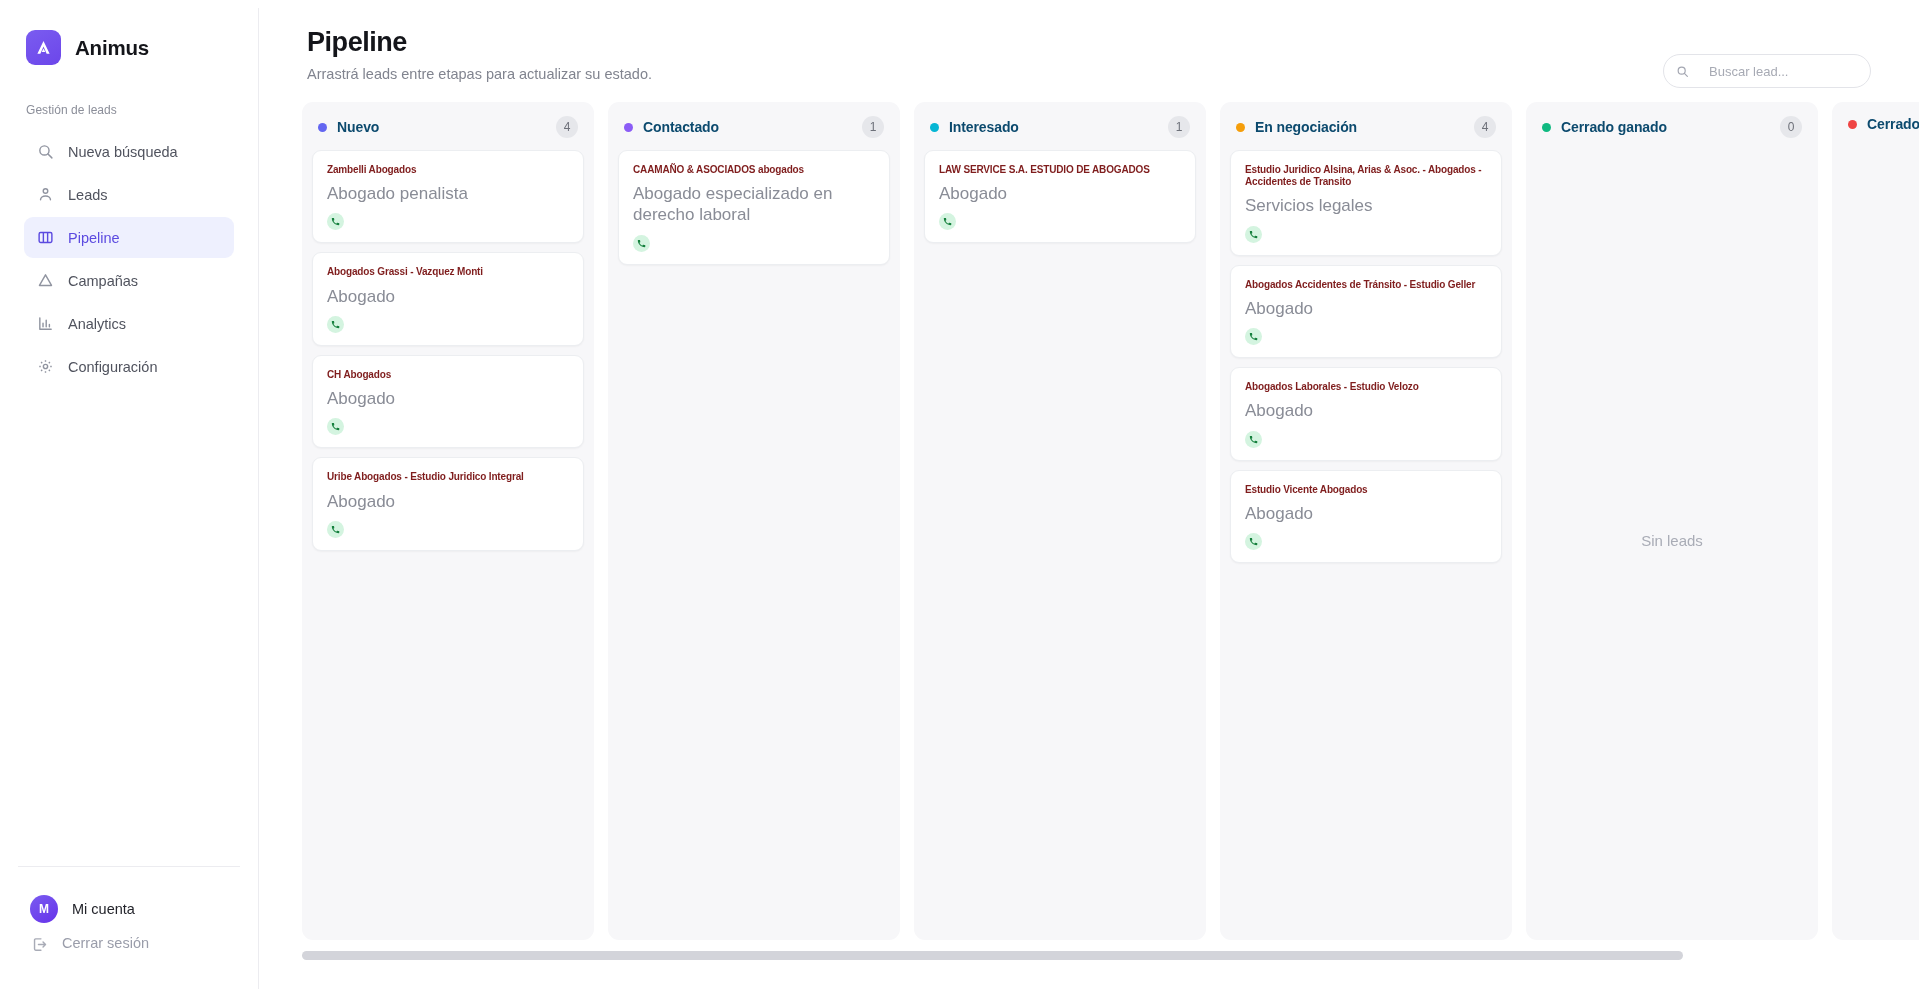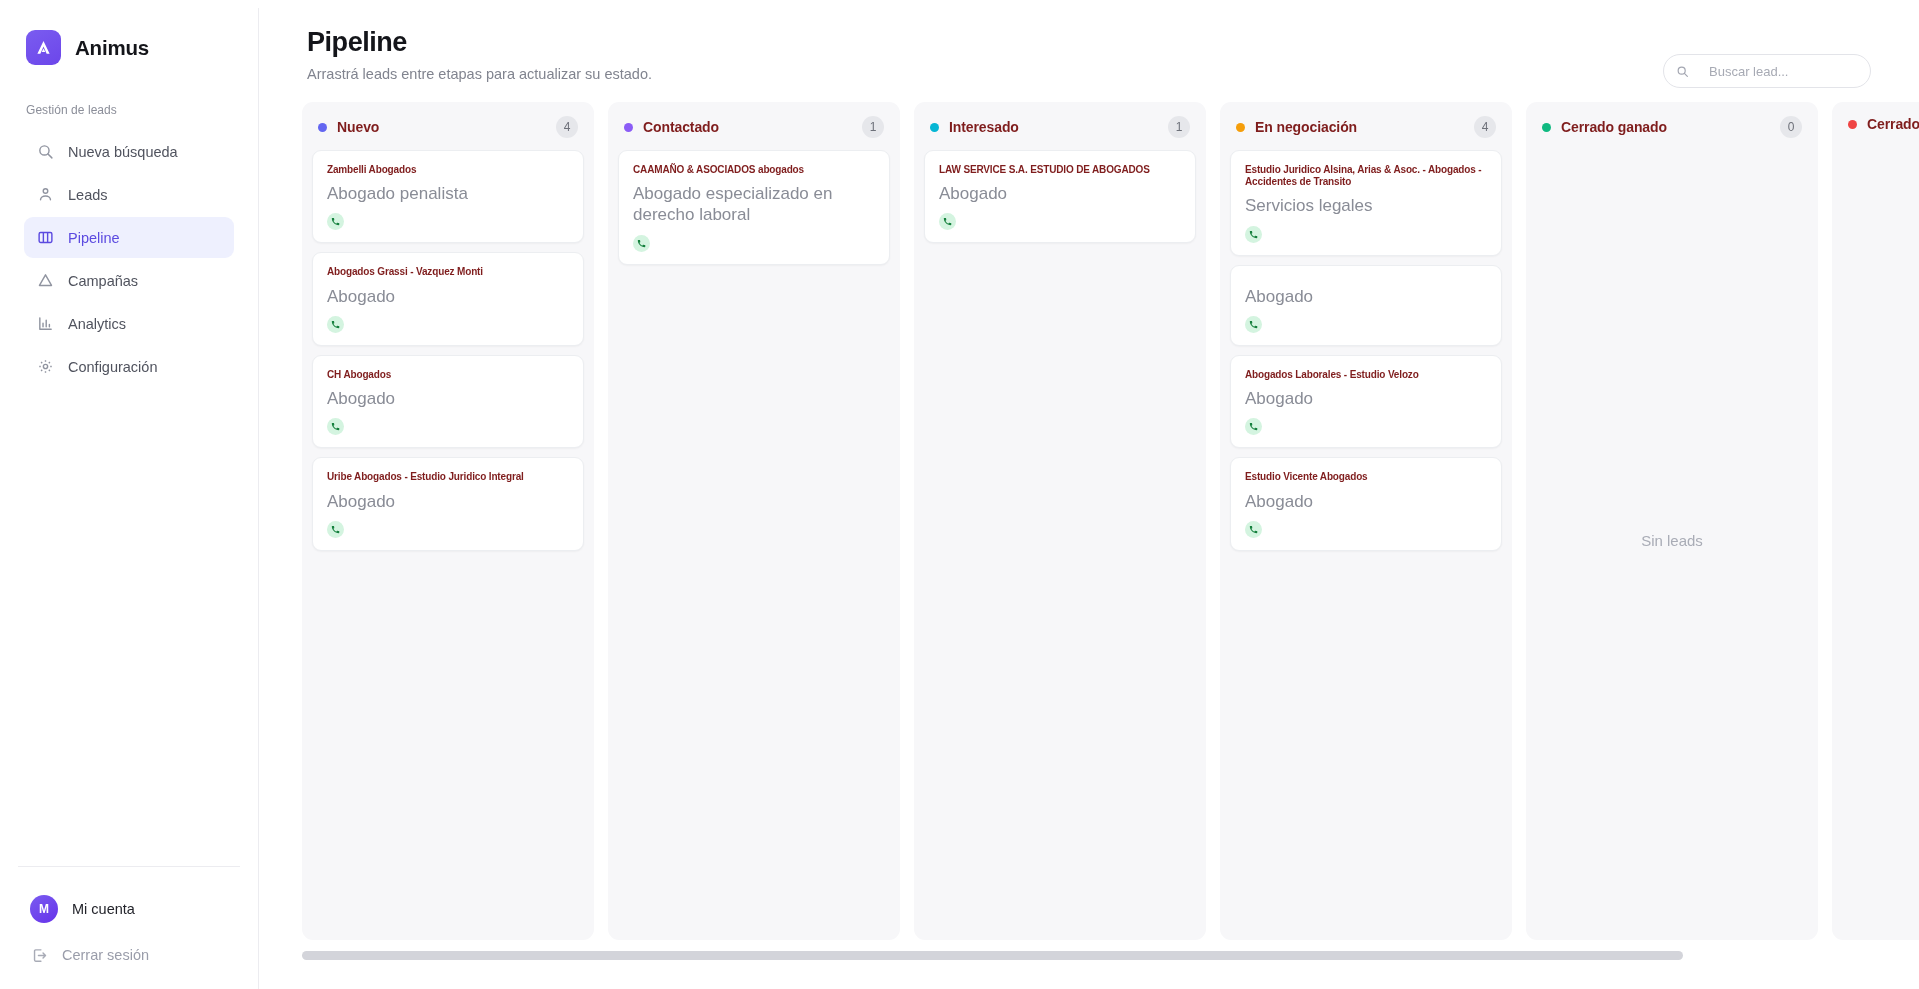--- a/index.html
+++ b/index.html
@@ -52,21 +52,21 @@
   .sidebar-divider { height: 1px; background: #ececf0; margin: 0 0 22px 0; }
   .account { display: flex; align-items: center; gap: 14px; padding: 0 12px 0 12px; height: 40px; cursor: pointer; }
   .avatar {
     width: 28px; height: 28px; border-radius: 50%; flex: 0 0 28px;
     background: linear-gradient(145deg,#7a5cf0 0%,#6632ea 100%);
     color: #fff; font-size: 12px; font-weight: 700;
     display: flex; align-items: center; justify-content: center;
   }
   .account-name { font-size: 14.5px; color: #23242b; }
   .logout {
-    display: flex; align-items: center; gap: 14px;
+    display: flex; align-items: flex-start; gap: 14px;
     height: 40px; padding: 0 12px; margin-top: 6px;
     font-size: 14.5px; color: #9a9daa; cursor: pointer; border-radius: 9px;
   }
   .logout .ico { width:18px;height:18px;flex:0 0 18px;display:flex;align-items:center;justify-content:center; }
   .logout .ico svg { stroke: #a8abb6; }
 
   
   .main { flex: 1 1 auto; position: relative; height: 989px; overflow: hidden; background: #fff; }
   .topbar {
     display: flex; align-items: flex-start; justify-content: space-between;
@@ -103,21 +103,21 @@
     flex: 0 0 292px; width: 292px;
     background: #f7f7f9; border-radius: 11px;
     height: 838px; display: flex; flex-direction: column;
     position: relative;
   }
   .col-head {
     display: flex; align-items: center; gap: 10px;
     padding: 14px 16px 12px 16px; flex: 0 0 auto;
   }
   .dot { width: 9px; height: 9px; border-radius: 50%; flex: 0 0 9px; }
-  .col-title { font-size: 14px; font-weight: 600; color: #7f1d1d; letter-spacing: -0.1px; white-space: nowrap; }
+  .col-title { font-size: 14px; font-weight: 600; color: #0c4a6e; letter-spacing: -0.1px; white-space: nowrap; }
   .col-count {
     margin-left: auto; min-width: 22px; height: 22px; padding: 0 7px;
     border-radius: 11px; background: #e6e7eb; color: #6d7079;
     font-size: 12px; display: flex; align-items: center; justify-content: center;
   }
   .col-body { padding: 0 10px 10px 10px; display: flex; flex-direction: column; gap: 9px; flex: 1 1 auto; }
   .col-body.empty { align-items: center; justify-content: center; }
   .empty-text { font-size: 15px; color: #a9acb6; }
 
   .card {
@@ -368,20 +368,21 @@
                 <div class="card-sub">Servicios legales</div>
                 <div class="card-icons">
                   <span class="badge-phone">
                     <svg width="9" height="9" viewBox="0 0 24 24" fill="#15803d">
                       <path d="M6.6 10.8c1.6 3.1 4 5.5 7.1 7.1l2.4-2.4c.3-.3.7-.4 1.1-.3 1.2.4 2.4.6 3.7.6.6 0 1.1.5 1.1 1.1v3.8c0 .6-.5 1.1-1.1 1.1C10.3 21.8 2.2 13.7 2.2 3.6c0-.6.5-1.1 1.1-1.1h3.8c.6 0 1.1.5 1.1 1.1 0 1.3.2 2.5.6 3.7.1.4 0 .8-.3 1.1l-2.4 2.4z"></path>
                     </svg>
                   </span>
                 </div>
               </div>
               <div class="card">
+                <div class="card-title">Abogados Accidentes de Tránsito - Estudio Geller</div>
                 <div class="card-sub">Abogado</div>
                 <div class="card-icons">
                   <span class="badge-phone">
                     <svg width="9" height="9" viewBox="0 0 24 24" fill="#15803d">
                       <path d="M6.6 10.8c1.6 3.1 4 5.5 7.1 7.1l2.4-2.4c.3-.3.7-.4 1.1-.3 1.2.4 2.4.6 3.7.6.6 0 1.1.5 1.1 1.1v3.8c0 .6-.5 1.1-1.1 1.1C10.3 21.8 2.2 13.7 2.2 3.6c0-.6.5-1.1 1.1-1.1h3.8c.6 0 1.1.5 1.1 1.1 0 1.3.2 2.5.6 3.7.1.4 0 .8-.3 1.1l-2.4 2.4z"></path>
                     </svg>
                   </span>
                 </div>
               </div>
               <div class="card">

